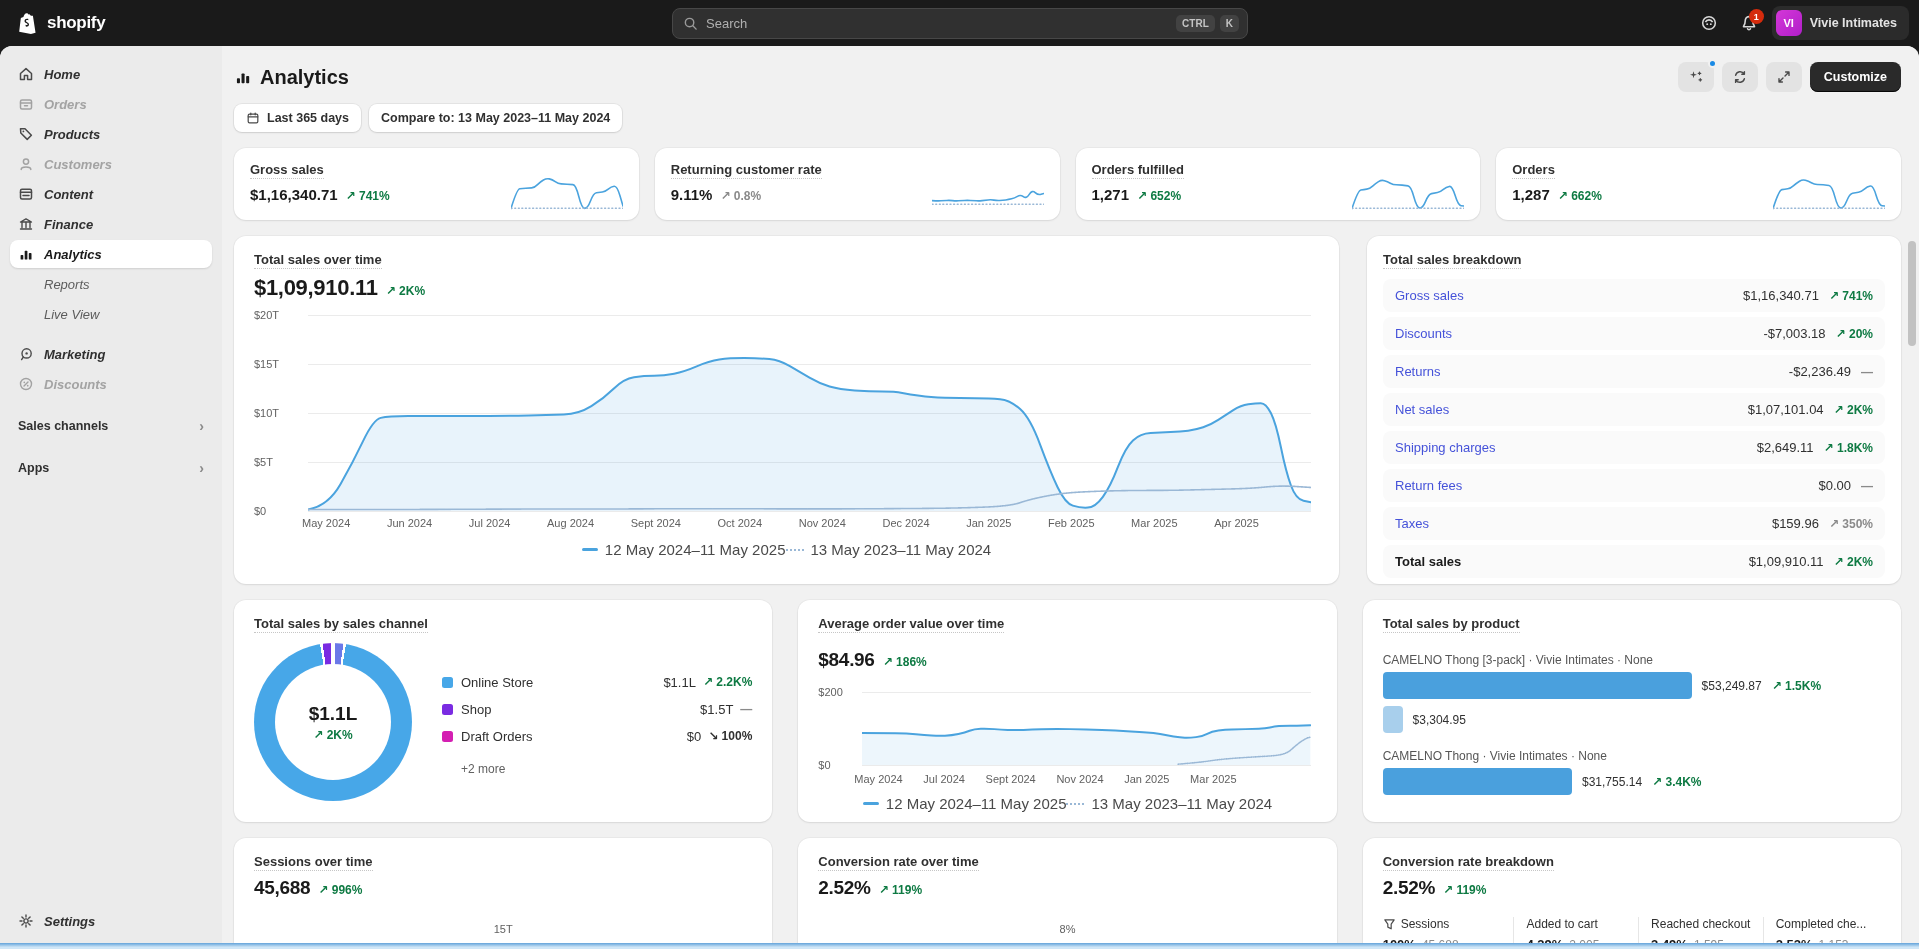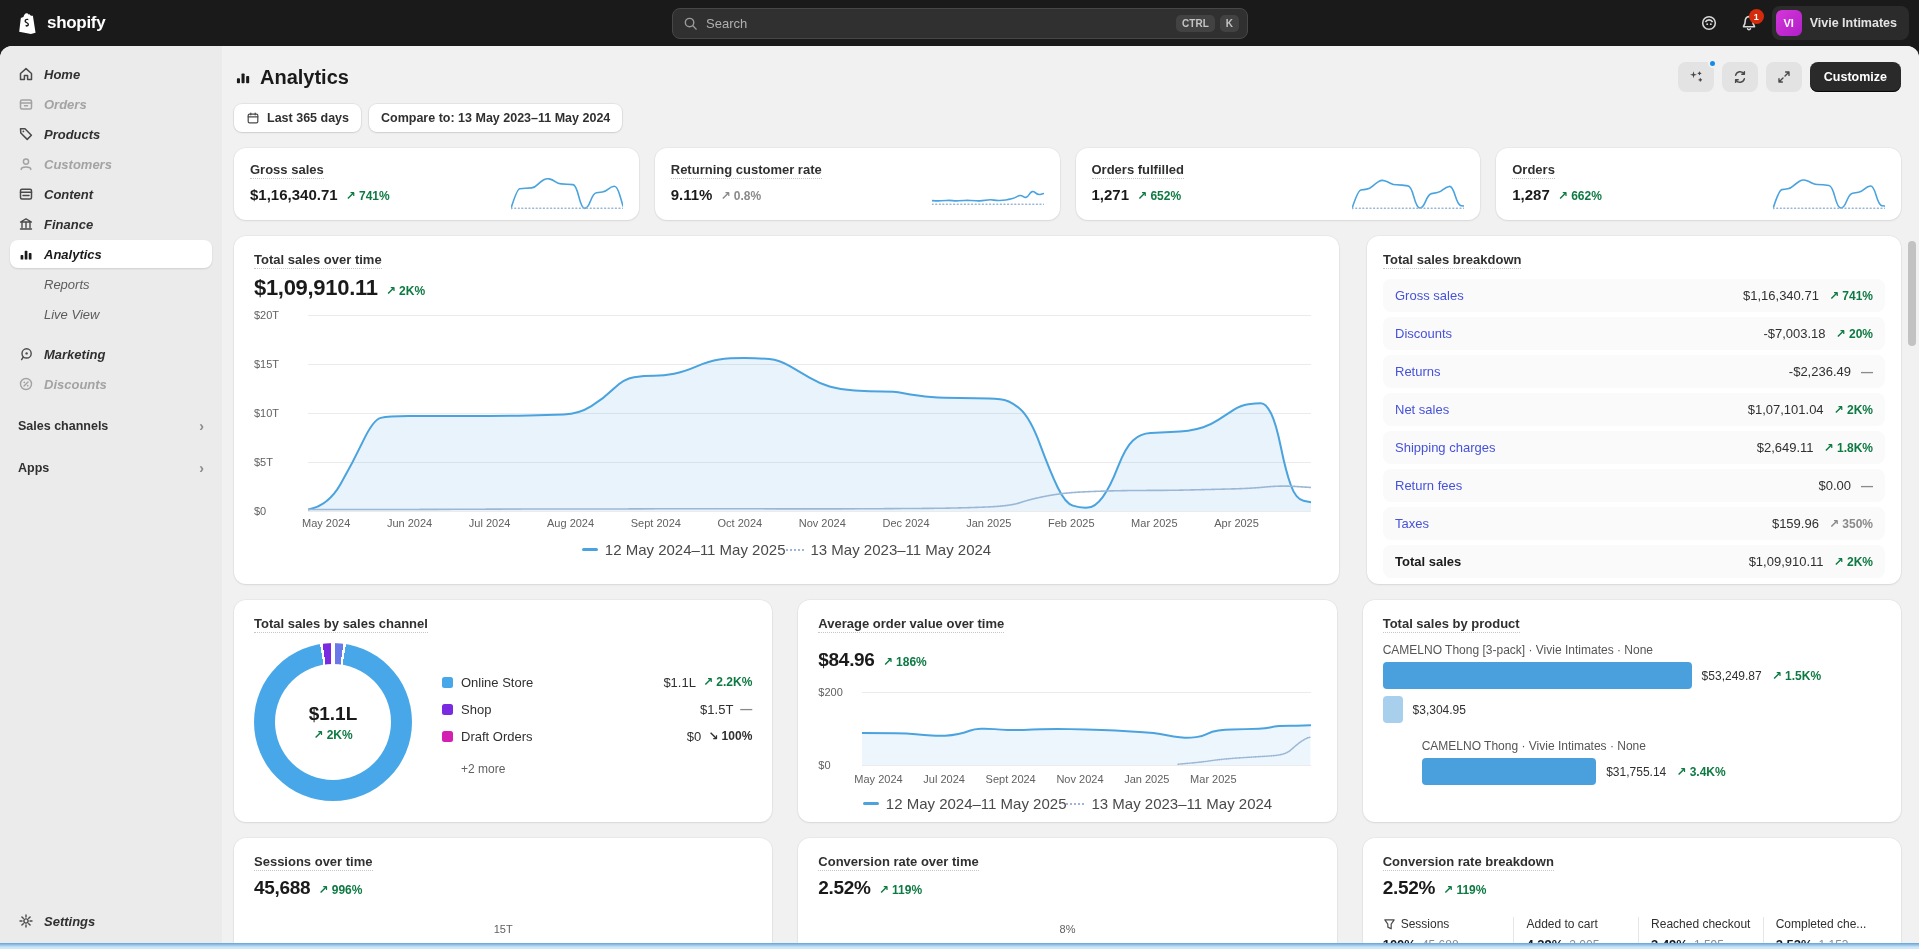--- a/index.html
+++ b/index.html
@@ -104,21 +104,21 @@
   .ch-swatch { width:11px; height:11px; border-radius:2.5px; margin-right:8px; flex:0 0 auto; }
   .ch-label { font-size:13px; color:#303030; flex:1; }
   .ch-val { font-size:13px; color:#303030; margin-right:7px; }
   .more-link { margin-top:12px; margin-left:19px; font-size:12px; color:#616161; cursor:pointer; }
 
   .aov-wrap { position:relative; margin:12px 6px 0 44px; height:82px; }
   .aov-wrap .ylab { left:-44px; width:36px; }
   .aov-xlabs { display:flex; justify-content:space-between; margin:8px 80px 0 36px; font-size:11px; color:#616161; }
 
   
-  .prod-group { margin-top:10px; }
+  .prod-group { margin-top:20px; }
   .prod-label { font-size:12px; color:#555; margin-bottom:5px; }
   .bar-row { display:flex; align-items:center; gap:10px; margin-bottom:7px; }
   .bar { height:27px; border-radius:4px; background:#4aa0dd; }
   .bar.cmp { background:#a8cfec; }
   .bar-val { font-size:12px; color:#303030; white-space:nowrap; }
 
   
   .row4 { display:grid; grid-template-columns:1fr 1fr 1fr; gap:26px; margin-top:16px; }
   .row4 .card { height:260px; padding:14px 20px; }
   .single-grid { display:flex; align-items:center; gap:10px; margin-top:24px;flex-direction:column; }
@@ -573,21 +573,21 @@
           <div class="bar-row">
               <div class="bar" style="width: 62%;"></div>
               <span class="bar-val">$53,249.87</span>
               <span class="delta">↗ 1.5K%</span>
             </div>
           <div class="bar-row">
               <div class="bar cmp" style="width: 4%;"></div>
               <span class="bar-val">$3,304.95</span>
             </div>
         </div>
-        <div class="prod-group" style="margin-top:16px;margin-left:39px;">
+        <div class="prod-group" style="margin-top:16px;">
           <div class="prod-label">CAMELNO Thong · Vivie Intimates · None</div>
           <div class="bar-row">
               <div class="bar" style="width: 38%;"></div>
               <span class="bar-val">$31,755.14</span>
               <span class="delta">↗ 3.4K%</span>
             </div>
         </div>
       </div>
     </div>
 

